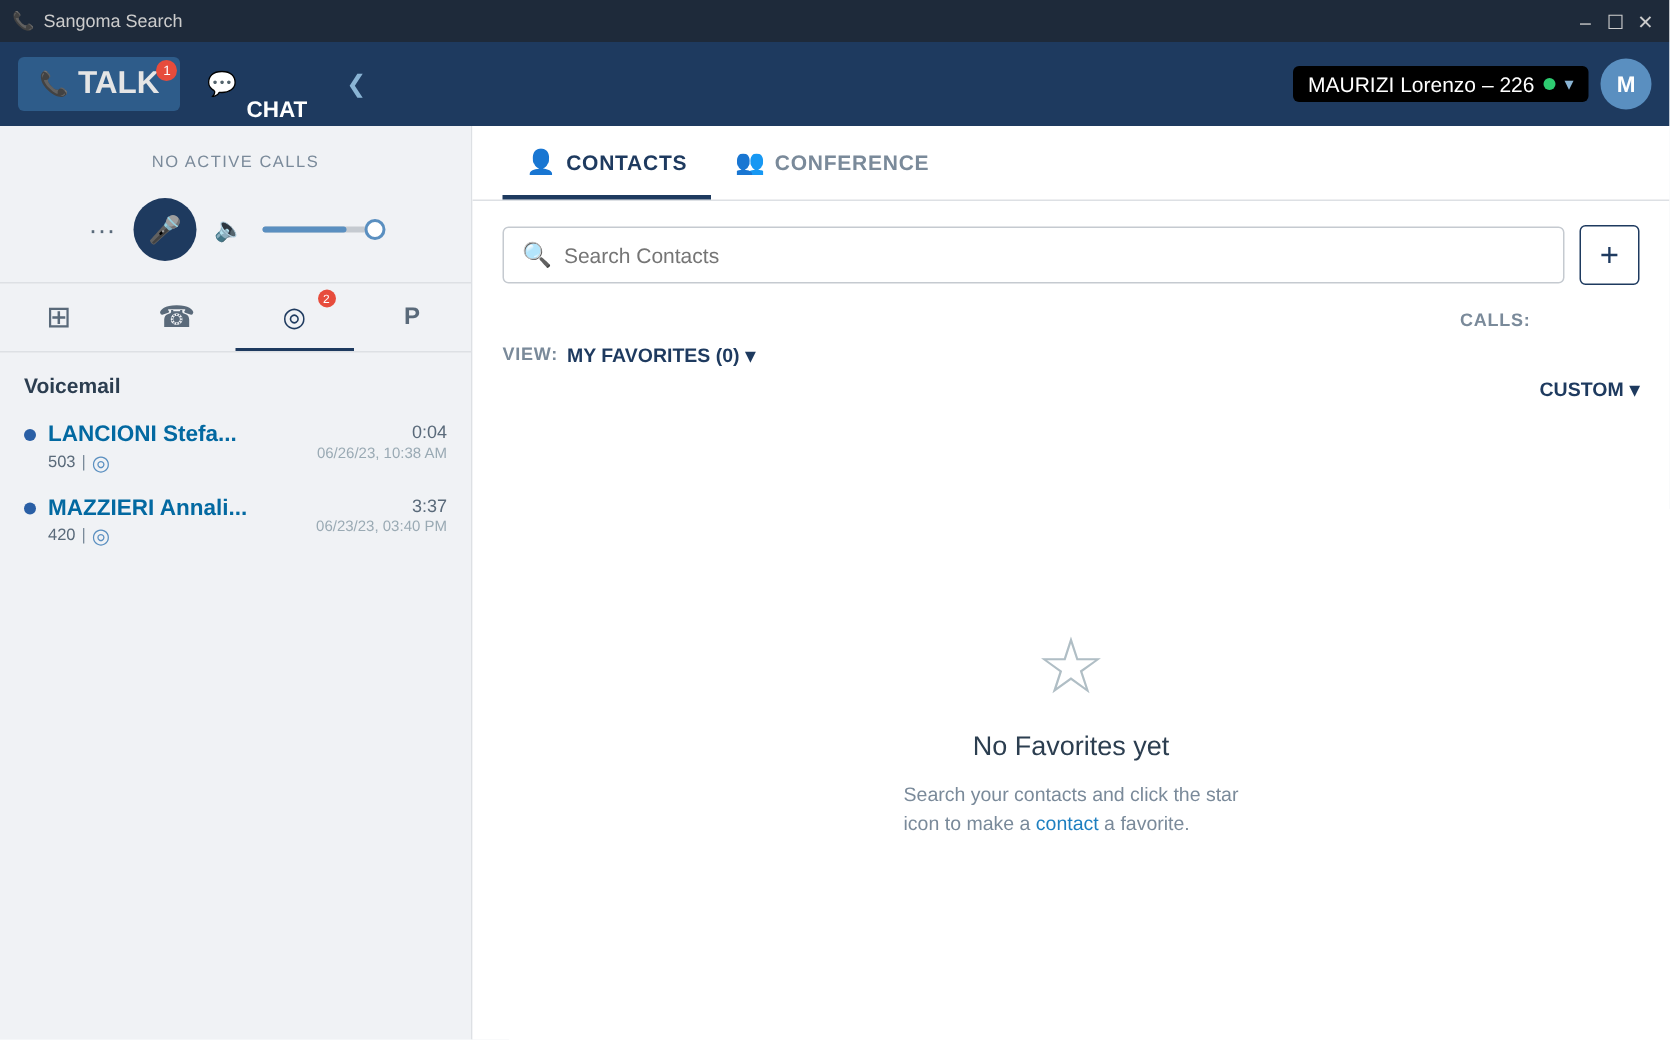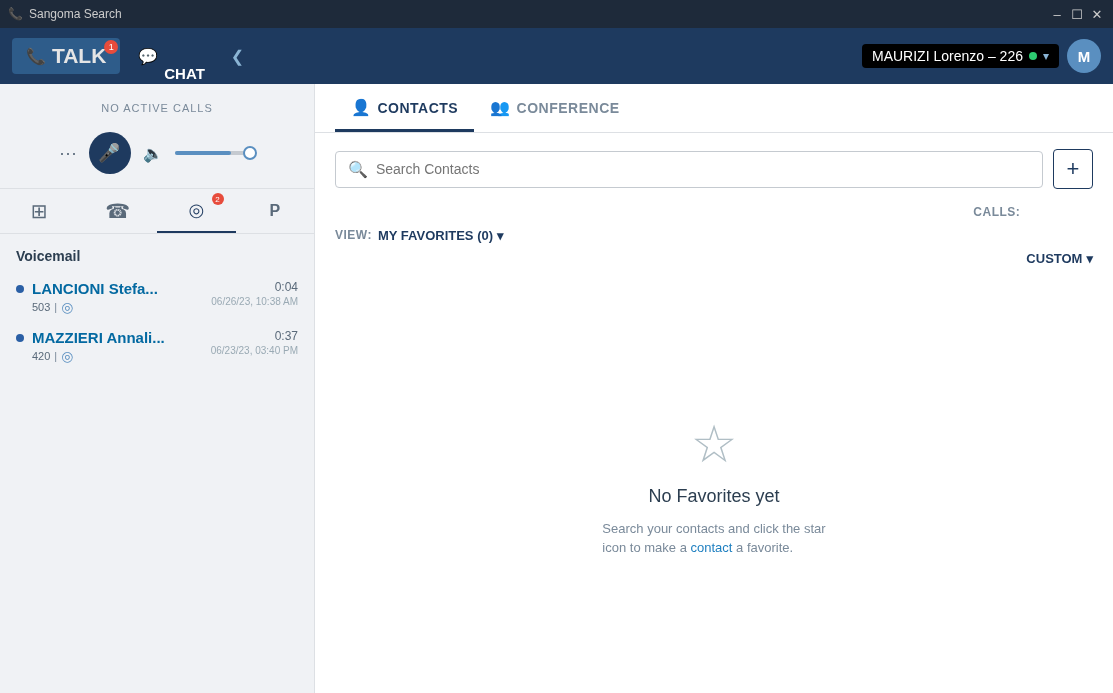--- a/index.html
+++ b/index.html
@@ -552,21 +552,21 @@
         <div class="vm-dot"></div>
         <div class="vm-info">
           <div class="vm-name">MAZZIERI Annali...</div>
           <div class="vm-sub">
             <span class="vm-ext">420</span>
             <span>|</span>
             <span class="vm-voicemail-icon">◎</span>
           </div>
         </div>
         <div class="vm-meta">
-          <div class="vm-duration">0:37</div>
+          <div class="vm-duration">3:37</div>
           <div class="vm-date">06/23/23, 03:40 PM</div>
         </div>
       </div>
     </div>
   </div>
 
   <div class="right-panel">
 
     <div class="tabs">
       <div class="tab active">

